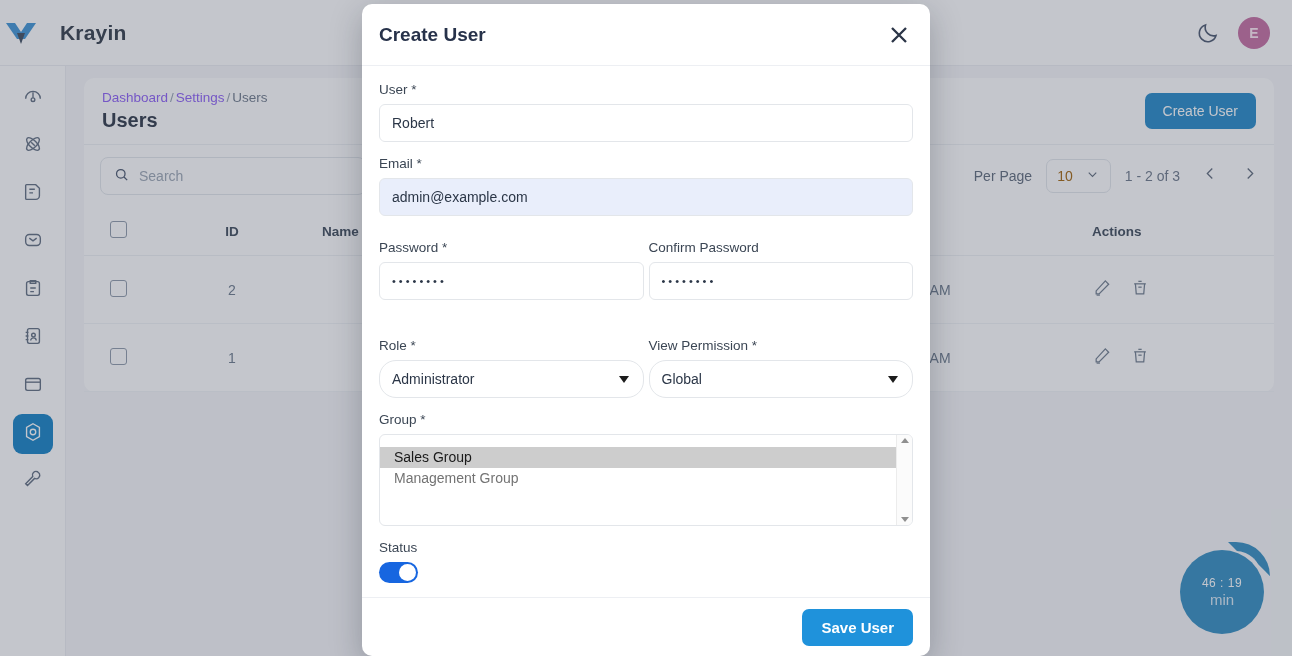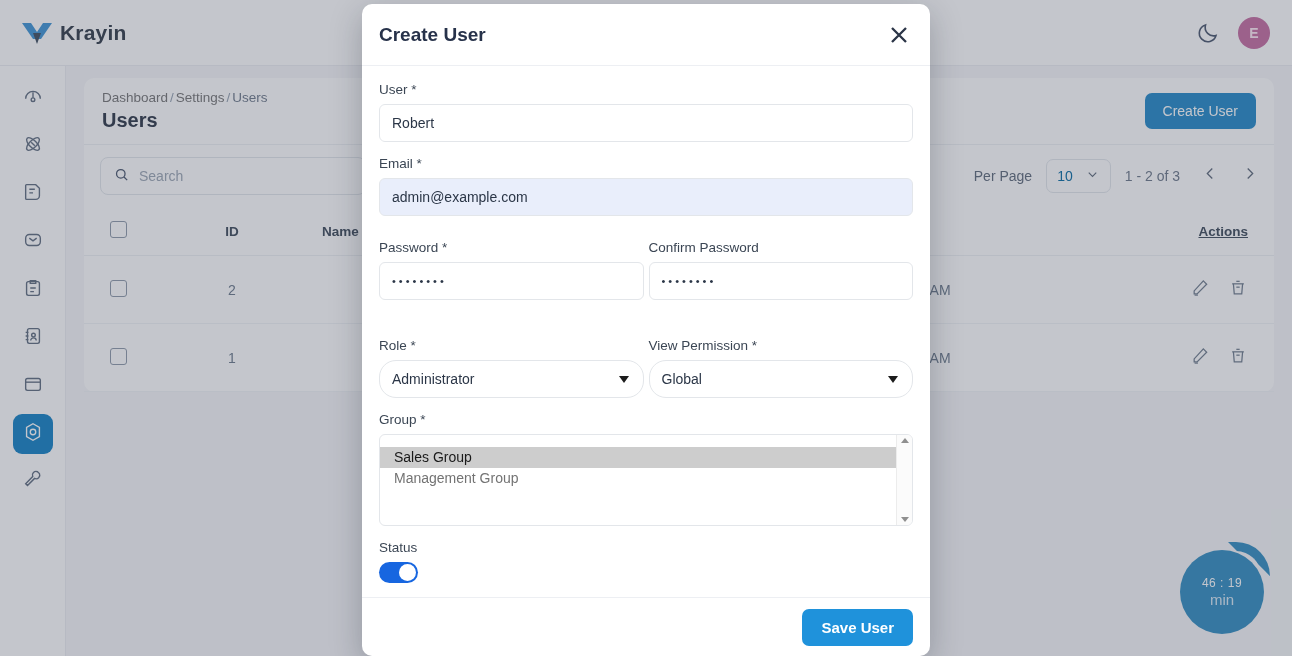--- a/index.html
+++ b/index.html
@@ -12,21 +12,21 @@
   #root { position: relative; width: 1292px; height: 656px; }
 
   
   .app { position: absolute; inset: 0; background: #ffffff; }
 
   .topbar {
     position: absolute; left: 0; top: 0; width: 1292px; height: 66px;
     background: #ffffff; display: flex; align-items: center;
     border-bottom: 1px solid #eceef2;
   }
-  .brand { display: flex; align-items: center; gap: 6px; padding-left: 20px; width: 240px; }
+  .brand { display: flex; align-items: center; gap: 22px; padding-left: 4px; width: 240px; }
   .brand-mark { width: 34px; height: 26px; position: relative; }
   .brand-text { font-size: 21px; font-weight: 600; color: #2f3946; letter-spacing: .2px; }
 
   .topbar-right { margin-left: auto; display: flex; align-items: center; gap: 18px; padding-right: 22px; }
   .moon { width: 24px; height: 24px; }
   .avatar {
     width: 32px; height: 32px; border-radius: 50%;
     background: #c46aa0; color: #ffe9f4; font-size: 14px; font-weight: 600;
     display: flex; align-items: center; justify-content: center;
   }
@@ -44,56 +44,56 @@
   .nav-item.active { background: #0f7fc4; color: #ffffff; }
   .nav-item svg { width: 22px; height: 22px; }
 
   .content { position: absolute; left: 66px; top: 66px; width: 1226px; height: 590px; background: #f6f7f9; }
 
   .page-head {
     margin: 12px 18px 0 18px; height: 66px; background: #ffffff;
     border-radius: 10px 10px 0 0; display: flex; align-items: center; padding: 0 18px;
   }
   .crumbs { font-size: 13.5px; color: #6b7788; }
-  .crumbs a { color: #737373; text-decoration: none; }
+  .crumbs a { color: #8b5cf6; text-decoration: none; }
   .crumbs .sep { color: #93a0b0; margin: 0 2px; }
   .page-title { font-size: 20px; font-weight: 700; color: #2a3444; margin-top: 4px; }
   .head-left { display: flex; flex-direction: column; justify-content: center; }
   .btn-primary {
     background: #1f87c7; color: #ffffff; border: none; border-radius: 7px;
     font-size: 14px; font-weight: 500; padding: 10px 18px; font-family: inherit;
   }
 
   .panel { margin: 0 18px; background: #ffffff; border-radius: 0 0 10px 10px; border-top: 1px solid #eef0f3; }
 
   .table-toolbar { height: 62px; display: flex; align-items: center; padding: 0 16px; gap: 16px; }
   .search-box {
     width: 266px; height: 38px; border: 1px solid #e2e6eb; border-radius: 8px;
     display: flex; align-items: center; gap: 9px; padding: 0 12px; color: #9aa5b3; font-size: 14px;
   }
   .toolbar-right { margin-left: auto; display: flex; align-items: center; gap: 14px; font-size: 14px; color: #5b6778; }
   .perpage-select {
     display: flex; align-items: center; gap: 12px; border: 1px solid #e2e6eb;
-    border-radius: 7px; padding: 7px 10px; font-size: 14px; color: #0369a1;
+    border-radius: 7px; padding: 7px 10px; font-size: 14px; color: #a16207;
   }
   .pager { display: flex; align-items: center; gap: 22px; color: #6b7788; }
   .pager-arrow { font-size: 17px; }
 
   table { width: 100%; border-collapse: collapse; }
   thead th {
     font-size: 13.5px; font-weight: 600; color: #41506180; color: #3a4757;
     text-align: left; padding: 14px 0; border-bottom: 1px solid #eef0f3;
   }
   tbody td { font-size: 14px; color: #69788a; padding: 22px 0; border-bottom: 1px solid #f1f3f6; }
   .c-check { width: 58px; padding-left: 26px !important; }
   .c-id { width: 180px; text-align: center !important; }
   .c-name { width: 230px; }
   .c-email { width: 260px; }
   .c-created { width: 280px; }
-  .c-actions { text-align: right; padding-right: 26px !important; text-decoration: underline; }
+  .c-actions { text-align: left; padding-right: 26px !important; }
   .chk { width: 17px; height: 17px; border: 1.6px solid #8c98a8; border-radius: 3px; display: inline-block; }
   .row-actions { display: inline-flex; gap: 18px; justify-content: flex-end; color: #6d7b8c; }
 
   .timer-widget {
     position: absolute; right: 20px; bottom: 22px; width: 92px; height: 92px;
   }
   .timer-circle {
     position: absolute; left: 0; top: 8px; width: 84px; height: 84px; border-radius: 50%;
     background: #2e8bc0; color: #ffffff;
     display: flex; flex-direction: column; align-items: center; justify-content: center;

